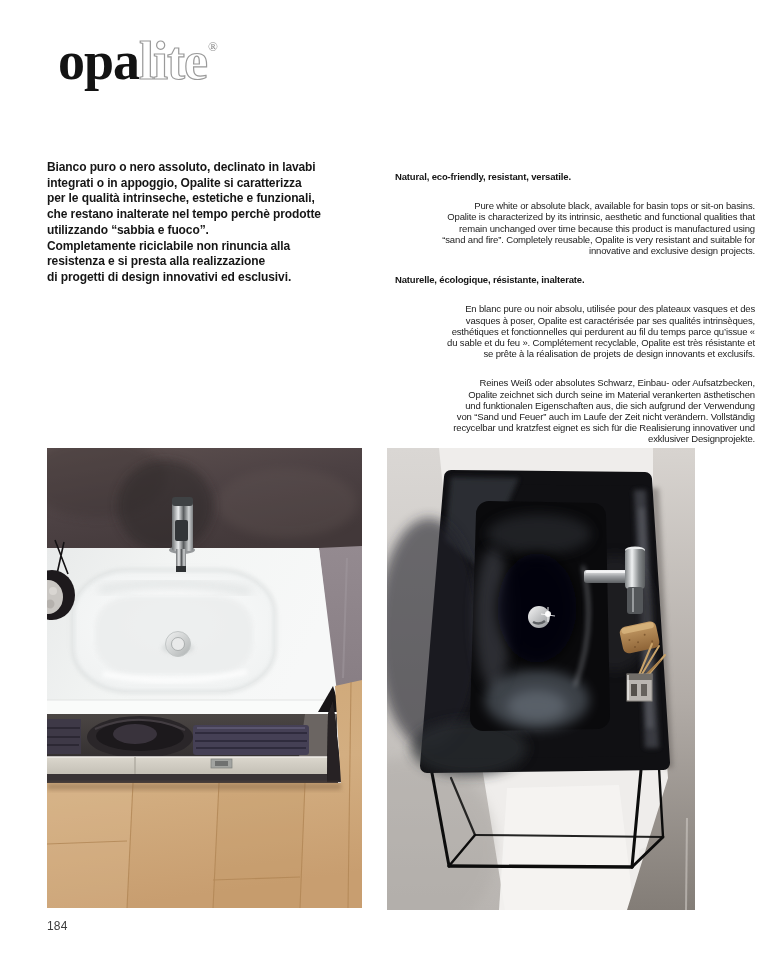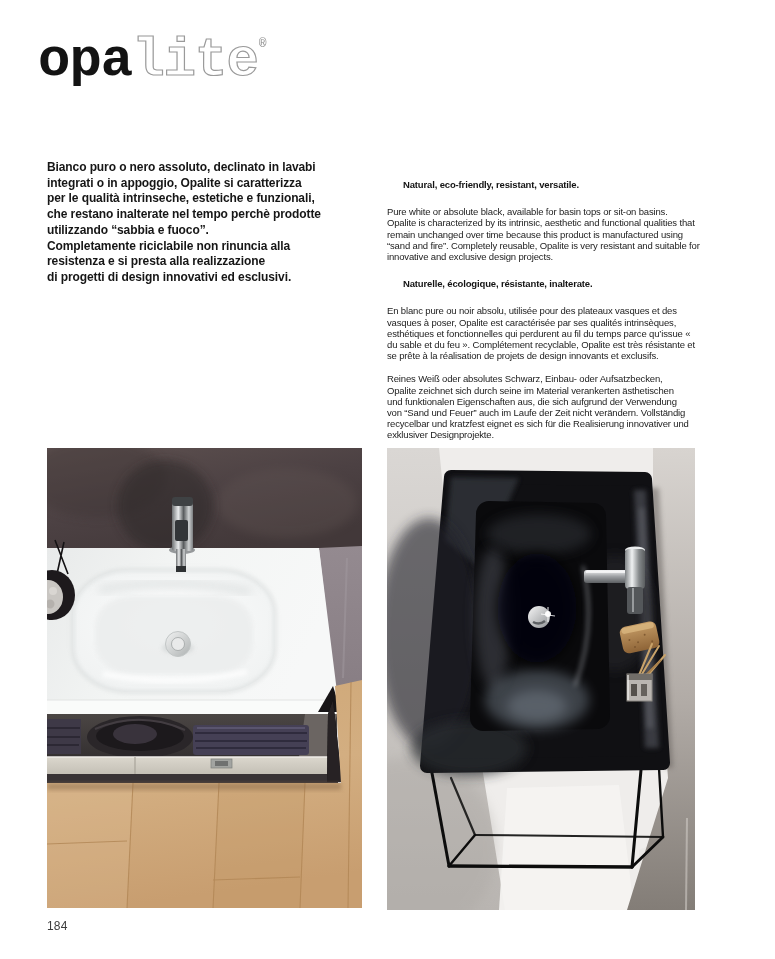--- a/index.html
+++ b/index.html
@@ -2,37 +2,37 @@
 <html><head>
 <meta charset="utf-8">
 <style>
   html,body{margin:0;padding:0;}
   body{
     width:775px;height:959px;background:#ffffff;position:relative;overflow:hidden;
     font-family:"Liberation Sans","DejaVu Sans",sans-serif;color:#1a1a1a;
   }
   .page{position:absolute;inset:0;}
   
-  .logo{position:absolute;left:38px;top:34px;font-family:Liberation Mono, monospace;
+  .logo{position:absolute;left:58px;top:34px;font-family:Liberation Serif, serif;
         font-weight:700;font-size:54px;letter-spacing:-1px;line-height:1;white-space:nowrap;}
   .logo-solid{color:#131313;}
   .logo-outline{color:#ffffff;-webkit-text-stroke:1.2px #9a9a9a;text-stroke:1.2px #9a9a9a;}
   .logo-reg{font-size:13px;color:#8d8d8d;font-weight:400;vertical-align:28px;margin-left:1px;}
   
   .intro-it{
     position:absolute;left:47px;top:160px;width:338px;margin:0;
     font-size:12px;font-weight:700;line-height:15.7px;letter-spacing:-0.1px;
     white-space:pre-line;color:#161616;
     text-decoration-thickness:1.1px;text-underline-offset:2.6px;
   }
   
   .lang-col{position:absolute;left:387px;top:163px;width:386px;}
   .lang-block{margin:0 0 12px 0;}
-  .lang-block h3{margin:16px;font-size:9.5px;line-height:11.2px;font-weight:700;letter-spacing:-0.15px;color:#141414;}
-  .lang-block p{margin:0;font-size:9.5px;line-height:11.2px;letter-spacing:-0.15px;white-space:pre-line;color:#222;}
+  .lang-block h3{margin:8px;font-size:9.5px;line-height:11.2px;font-weight:700;letter-spacing:-0.15px;color:#141414;}
+  .lang-block p{margin:18px;font-size:9.5px;line-height:11.2px;letter-spacing:-0.15px;white-space:pre-line;color:#222;text-align:right;}
   
   .photo{position:absolute;overflow:hidden;background:#ddd;}
   .photo-left{left:47px;top:448px;width:315px;height:460px;}
   .photo-right{left:387px;top:448px;width:308px;height:462px;}
   .photo svg{display:block;}
   
   .page-number{position:absolute;left:47px;top:919px;font-size:12px;color:#3c3c3c;letter-spacing:0.2px;}
 </style>
 </head>
 <body>

